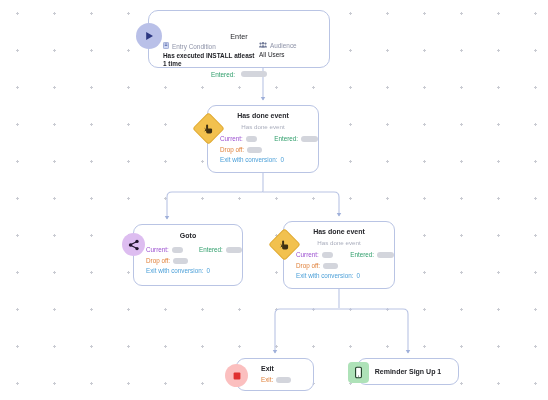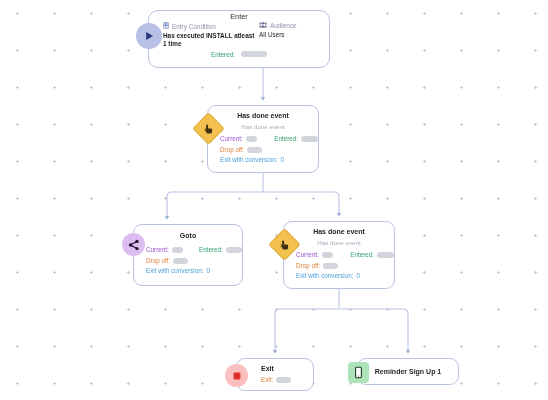--- a/index.html
+++ b/index.html
@@ -41,21 +41,21 @@
     left: 148px;
     top: 10px;
     width: 182px;
     height: 58px;
     border-radius: 10px;
   }
   .entry-title {
     text-align: center;
     font-size: 7.2px;
     color: #25262b;
-    margin-top: 1px;
+    margin-top: 21px;
     letter-spacing: .1px;
   }
   .entry-cols {
     display: flex;
     padding: 1px 0 0 14px;
   }
   .entry-col-left { width: 96px; }
   .entry-col-right { width: 70px; }
   .col-head {
     display: flex;

